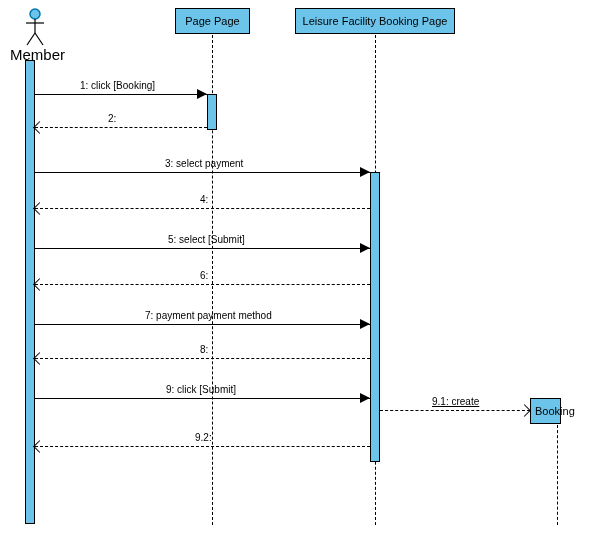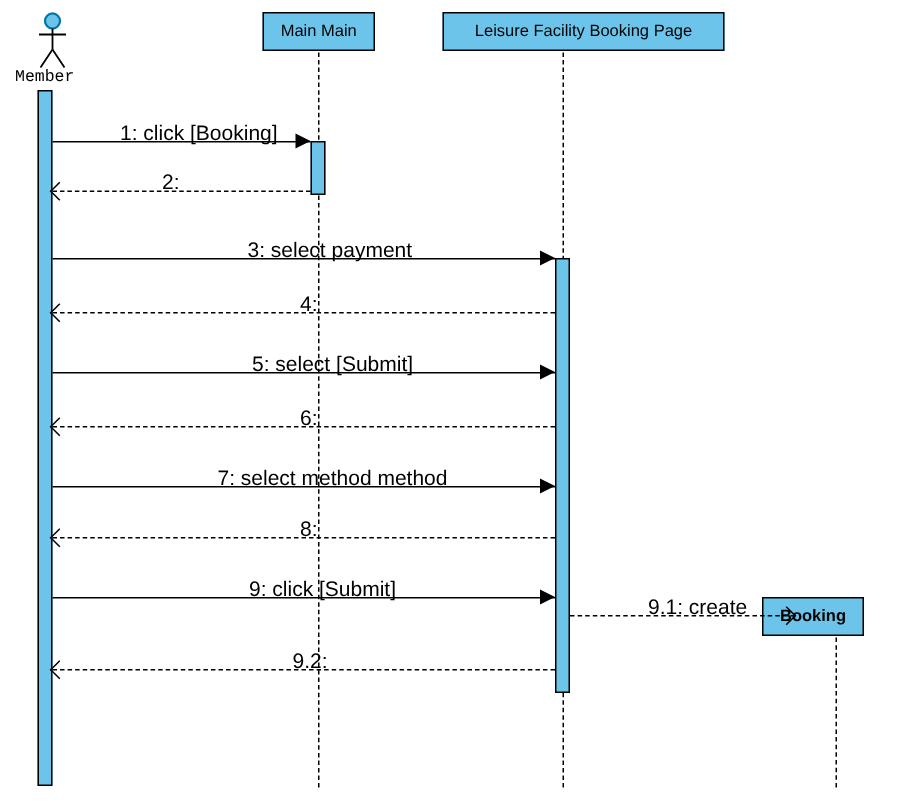--- a/index.html
+++ b/index.html
@@ -22,39 +22,38 @@
     box-sizing: border-box;
   }
   .actor {
     position: absolute;
     width: 30px;
     text-align: center;
   }
   .actor svg { display: block; margin: 0 auto; }
   .actor-label {
     position: absolute;
-    font-size: 11px;
+    font-size: 15px;
     white-space: nowrap;
-    font-family: Liberation Mono, monospace;
   }
   .lifeline-dash {
     position: absolute;
     width: 0;
     border-left: 1px dashed #000;
   }
   .activation {
     position: absolute;
     background: #6cc4ea;
     border: 1px solid #000;
     width: 10px;
     box-sizing: border-box;
   }
   .msg-label {
     position: absolute;
-    font-size: 14px;
+    font-size: 10px;
     white-space: nowrap;
     background: transparent;
   }
   .arrow-line-solid {
     position: absolute;
     height: 0;
     border-top: 1px solid #000;
   }
   .arrow-line-dash {
     position: absolute;
@@ -94,28 +93,28 @@
     <circle cx="10" cy="6" r="5" fill="#6cc4ea" stroke="#0077aa" stroke-width="1.5"></circle>
     <line x1="10" y1="11" x2="10" y2="25" stroke="#000" stroke-width="1.2"></line>
     <line x1="1" y1="15" x2="19" y2="15" stroke="#000" stroke-width="1.2"></line>
     <line x1="10" y1="25" x2="2" y2="37" stroke="#000" stroke-width="1.2"></line>
     <line x1="10" y1="25" x2="18" y2="37" stroke="#000" stroke-width="1.2"></line>
   </svg>
 </div>
 <div class="actor-label" style="left:10px; top:46px;">Member</div>
 
 <div class="lifeline-box" style="left:175px; top:8px; width:75px;">
-  <span>Main Main</span>
+  <span>Page Page</span>
 </div>
 
-<div class="lifeline-box" style="left:295px; top:8px; width:188px;">
+<div class="lifeline-box" style="left:295px; top:8px; width:160px;">
   <span>Leisure Facility Booking Page</span>
 </div>
 
-<div class="lifeline-box" style="left:508px; top:398px; width:68px;font-weight:bold;">
+<div class="lifeline-box" style="left:530px; top:398px; width:31px;">
   <span>Booking</span>
 </div>
 
 <div class="lifeline-dash" style="left:212px; top:35px; height:490px;"></div>
 <div class="lifeline-dash" style="left:375px; top:35px; height:490px;"></div>
 <div class="lifeline-dash" style="left:557px; top:425px; height:100px;"></div>
 
 <div class="activation" style="left:25px; top:60px; height:464px;"></div>
 
 <div class="activation" style="left:207px; top:94px; height:36px;"></div>
@@ -141,29 +140,29 @@
 <div class="arrow-line-solid" style="left:35px; top:248px; width:335px;"></div>
 <div class="ah-right-closed" style="left:360px; top:243px;"></div>
 <div class="msg-label" style="left:168px; top:234px;">5: select [Submit]</div>
 
 <div class="arrow-line-dash" style="left:35px; top:284px; width:335px;"></div>
 <div class="ah-left-open" style="left:35px; top:280px;"></div>
 <div class="msg-label" style="left:200px; top:270px;">6:</div>
 
 <div class="arrow-line-solid" style="left:35px; top:324px; width:335px;"></div>
 <div class="ah-right-closed" style="left:360px; top:319px;"></div>
-<div class="msg-label" style="left:145px; top:310px;">7: select method method</div>
+<div class="msg-label" style="left:145px; top:310px;">7: payment payment method</div>
 
 <div class="arrow-line-dash" style="left:35px; top:358px; width:335px;"></div>
 <div class="ah-left-open" style="left:35px; top:354px;"></div>
 <div class="msg-label" style="left:200px; top:344px;">8:</div>
 
 <div class="arrow-line-solid" style="left:35px; top:398px; width:335px;"></div>
 <div class="ah-right-closed" style="left:360px; top:393px;"></div>
 <div class="msg-label" style="left:166px; top:384px;">9: click [Submit]</div>
 
 <div class="arrow-line-dash" style="left:380px; top:410px; width:150px;"></div>
 <div class="ah-right-open" style="left:520px; top:406px;"></div>
-<div class="msg-label" style="left:432px; top:396px;">9.1: create</div>
+<div class="msg-label" style="left:432px; top:396px;text-decoration:underline;">9.1: create</div>
 
 <div class="arrow-line-dash" style="left:35px; top:446px; width:335px;"></div>
 <div class="ah-left-open" style="left:35px; top:442px;"></div>
 <div class="msg-label" style="left:195px; top:432px;">9.2:</div>
 
 </body></html>

